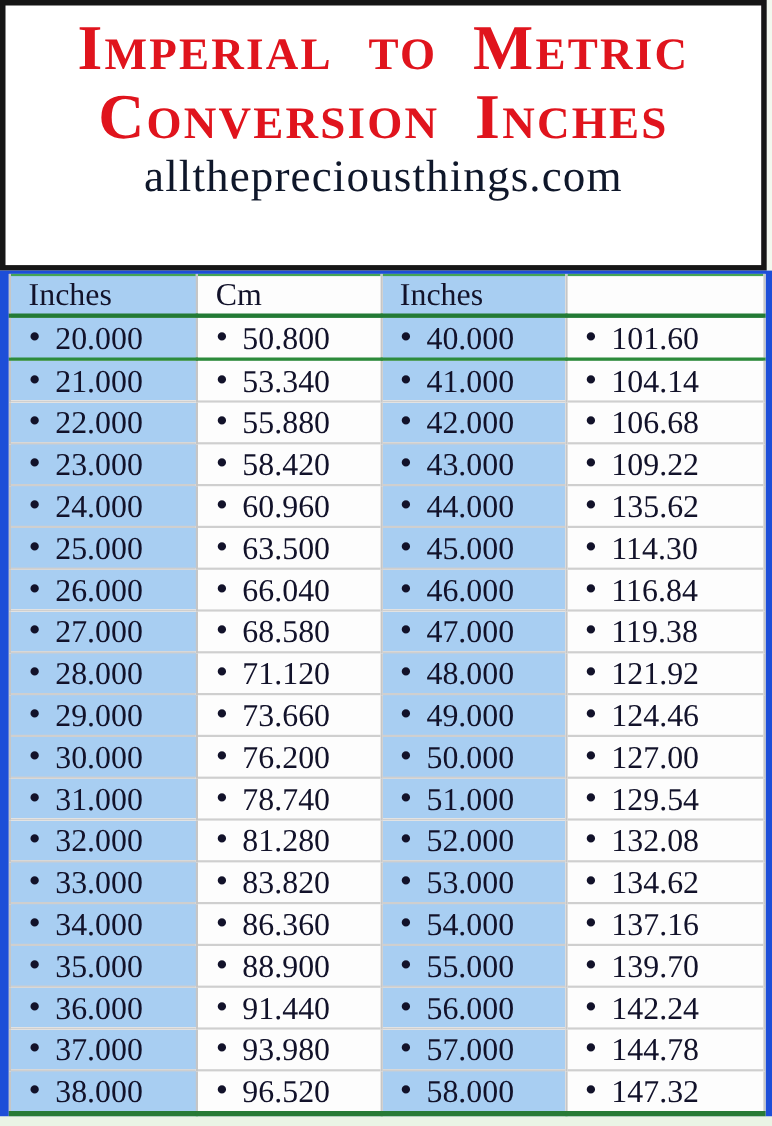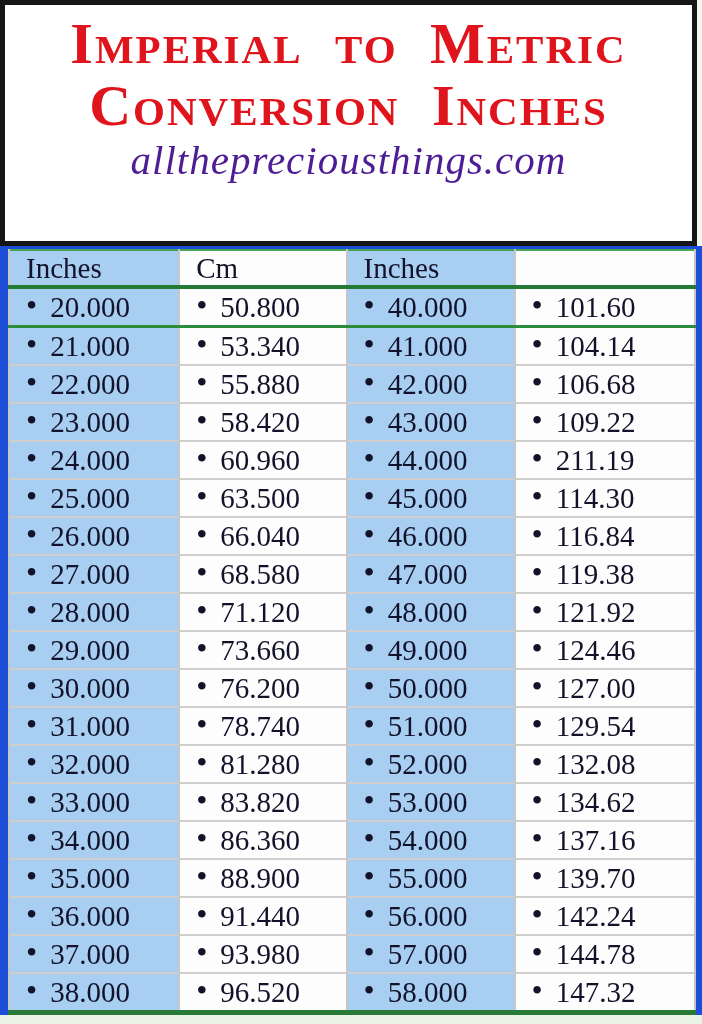--- a/index.html
+++ b/index.html
@@ -29,26 +29,25 @@
     font-weight: bold;
     font-variant: small-caps;
     font-size: 58px;
     line-height: 62px;
     letter-spacing: 2px;
     word-spacing: 16px;
     margin: 0;
   }
   .title-line.first { margin-top: 8px; }
   .site-line {
-    color: #4c1d95;
+    color: #0f172a;
     font-size: 41px;
     line-height: 46px;
     margin: 0;
     letter-spacing: 1px;
-    font-style: italic;
   }
 
   
   .table-wrap {
     padding: 3px 6px 0 8px;
     background: #1d4ed8;
     font-family: Liberation Serif, serif;
   }
   table.conv {
     border-collapse: collapse;
@@ -151,21 +150,21 @@
         <tr>
     <td class="blue"><span class="bullet">•</span><span class="num">23.000</span></td>
     <td class="white"><span class="bullet">•</span><span class="num">58.420</span></td>
     <td class="blue"><span class="bullet">•</span><span class="num">43.000</span></td>
     <td class="white"><span class="bullet">•</span><span class="num">109.22</span></td>
   </tr>
         <tr>
     <td class="blue"><span class="bullet">•</span><span class="num">24.000</span></td>
     <td class="white"><span class="bullet">•</span><span class="num">60.960</span></td>
     <td class="blue"><span class="bullet">•</span><span class="num">44.000</span></td>
-    <td class="white"><span class="bullet">•</span><span class="num">211.19</span></td>
+    <td class="white"><span class="bullet">•</span><span class="num">135.62</span></td>
   </tr>
         <tr>
     <td class="blue"><span class="bullet">•</span><span class="num">25.000</span></td>
     <td class="white"><span class="bullet">•</span><span class="num">63.500</span></td>
     <td class="blue"><span class="bullet">•</span><span class="num">45.000</span></td>
     <td class="white"><span class="bullet">•</span><span class="num">114.30</span></td>
   </tr>
         <tr>
     <td class="blue"><span class="bullet">•</span><span class="num">26.000</span></td>
     <td class="white"><span class="bullet">•</span><span class="num">66.040</span></td>

